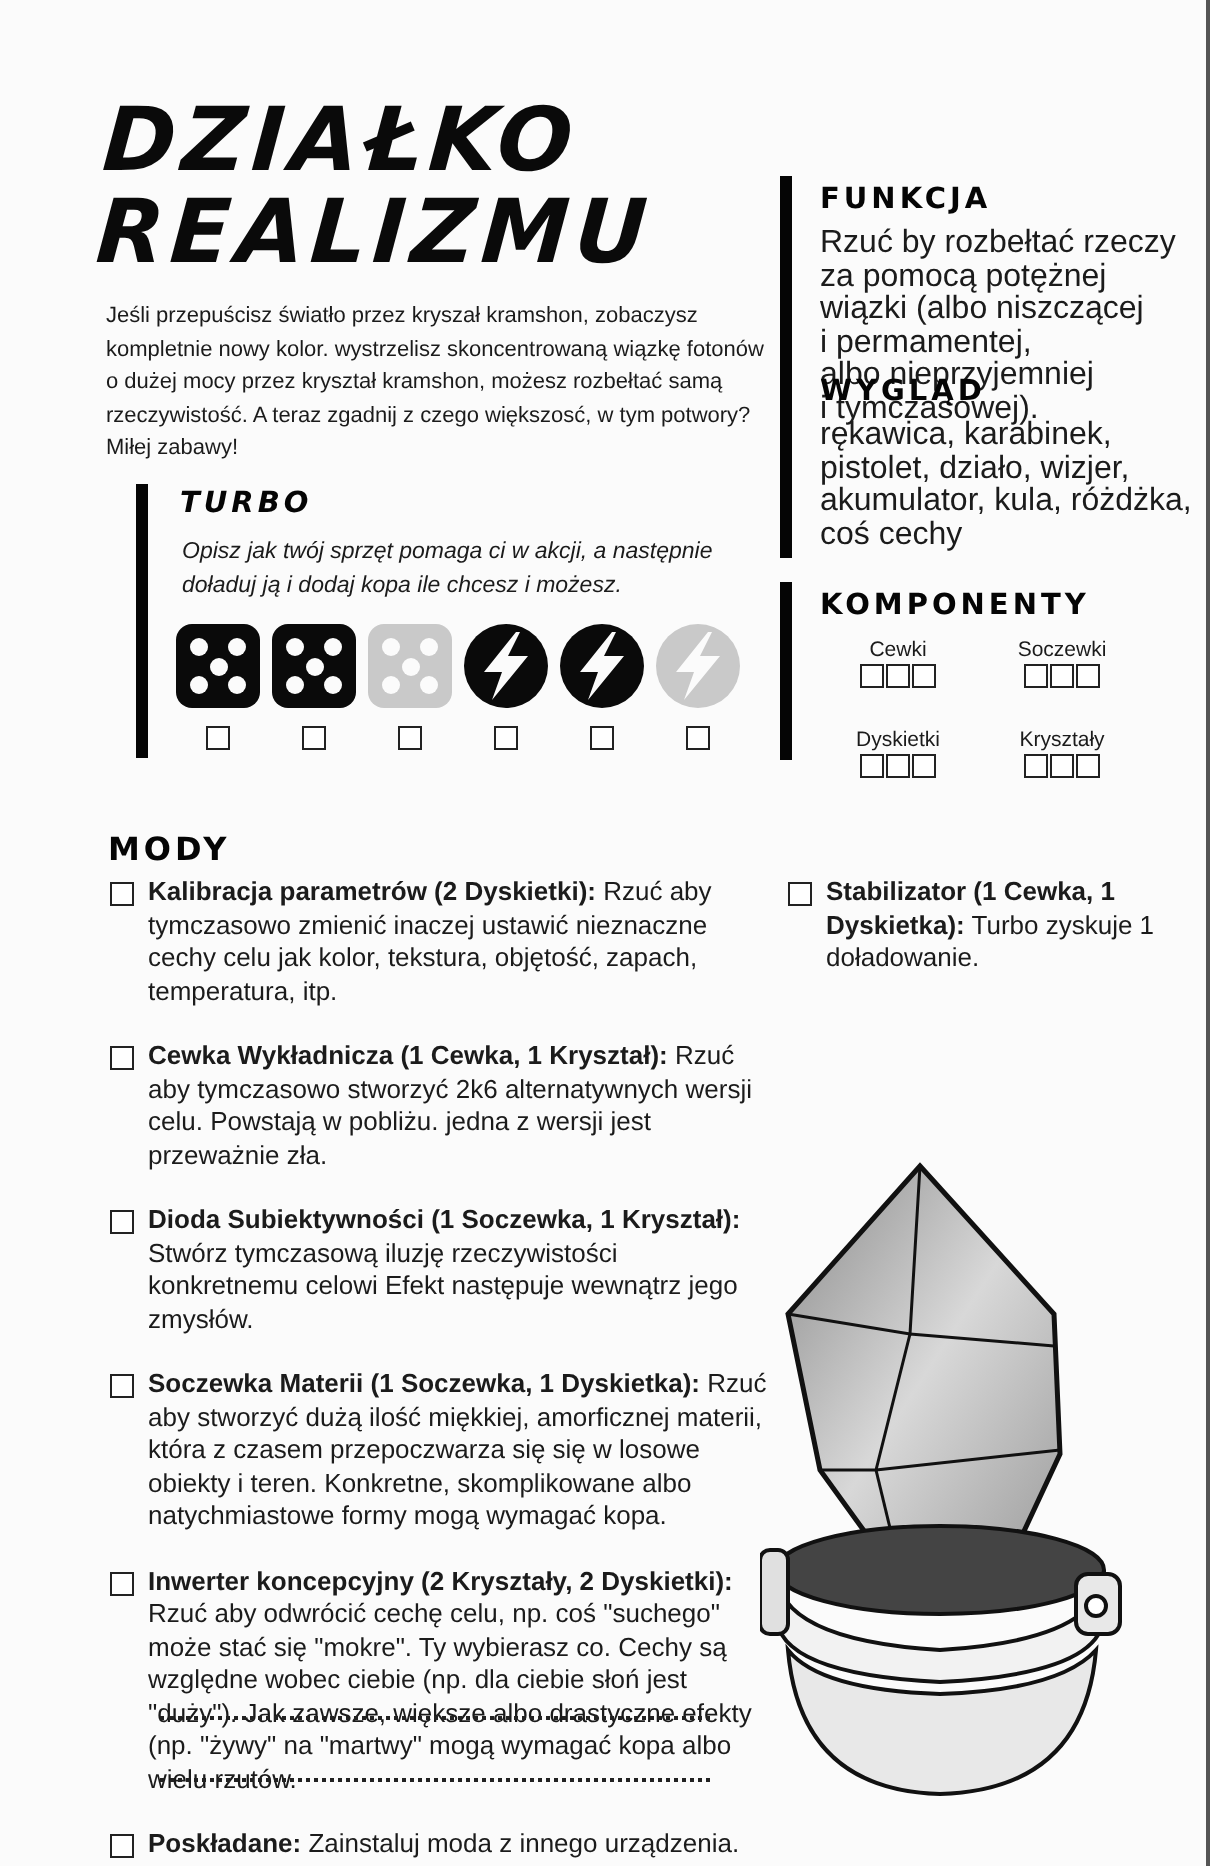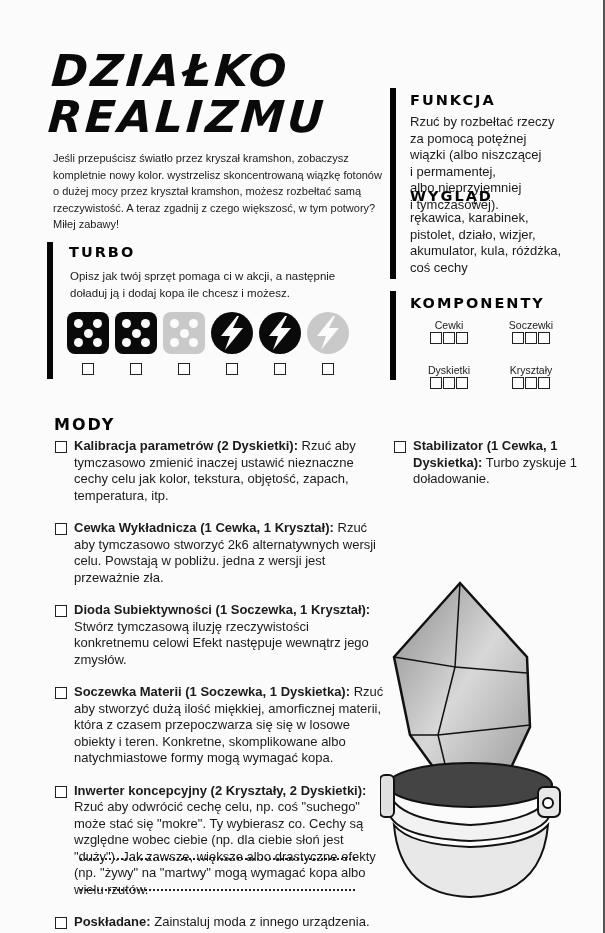--- a/index.html
+++ b/index.html
@@ -24,37 +24,37 @@
     position: absolute; left: 53px; top: 150px; width: 330px;
     font-size: 11px; line-height: 16.5px;
   }
 
   .bar-block { position: absolute; border-left: 6px solid #050505; }
   .h-section {
     font-family: "DejaVu Sans", sans-serif; font-weight: 900;
     font-size: 14.5px; letter-spacing: 2px; color: #050505; margin: 0;
   }
 
-  .turbo { left: 47px; top: 242px; width: 300px; height: 137px; }
+  .turbo { left: 68px; top: 242px; width: 300px; height: 137px; font-style: italic; }
   .turbo .h-section { position: absolute; left: 16px; top: 2px; }
   .turbo .desc { position: absolute; left: 17px; top: 26px; width: 280px; font-size: 11.5px; line-height: 17px; }
   .turbo-icons { position: absolute; left: 14px; top: 70px; display: flex; gap: 4px; }
   .turbo-item { width: 42px; display: flex; flex-direction: column; align-items: center; }
   .turbo-item + .turbo-item { margin-left: 2px; }
   .die { width: 42px; height: 42px; border-radius: 8px; position: relative; }
   .die .pip { position: absolute; width: 9px; height: 9px; border-radius: 50%; background: #fbfbfb; }
   .bolt { width: 42px; height: 42px; border-radius: 50%; display: flex; align-items: center; justify-content: center; }
   .checkbox-sm { width: 10px; height: 10px; border: 1px solid #222; background: #fff; margin-top: 9px; }
 
   .funkcja { left: 390px; top: 51px; width: 200px; height: 125px; margin-top: 37px; }
   .wyglad { left: 390px; top: 184px; width: 200px; height: 95px; }
   .komponenty { left: 390px; top: 291px; width: 200px; height: 89px; }
   .side-content { position: absolute; left: 14px; }
   .side-content .h-section { margin-top: 4px; }
-  .side-text { font-size: 13px; line-height: 16.5px; margin-top: 6px; }
+  .side-text { font-size: 16px; line-height: 16.5px; margin-top: 6px; }
 
   .comp-grid { position: absolute; left: 22px; top: 28px; display: grid; grid-template-columns: 62px 62px; row-gap: 4px; column-gap: 12px; gap: 20px; }
   .comp { display: flex; flex-direction: column; align-items: center; }
   .comp-label { font-size: 10.5px; line-height: 13px; }
   .comp-boxes { display: flex; gap: 1px; }
   .comp-box { width: 10px; height: 10px; border: 1px solid #222; background: #fff; }
 
   .mody-title { position: absolute; left: 54px; top: 415px; }
   .mods { position: absolute; left: 55px; top: 438px; width: 330px; }
   .mod { position: relative; padding-left: 19px; font-size: 13px; line-height: 16.5px; margin-bottom: 16px; }

